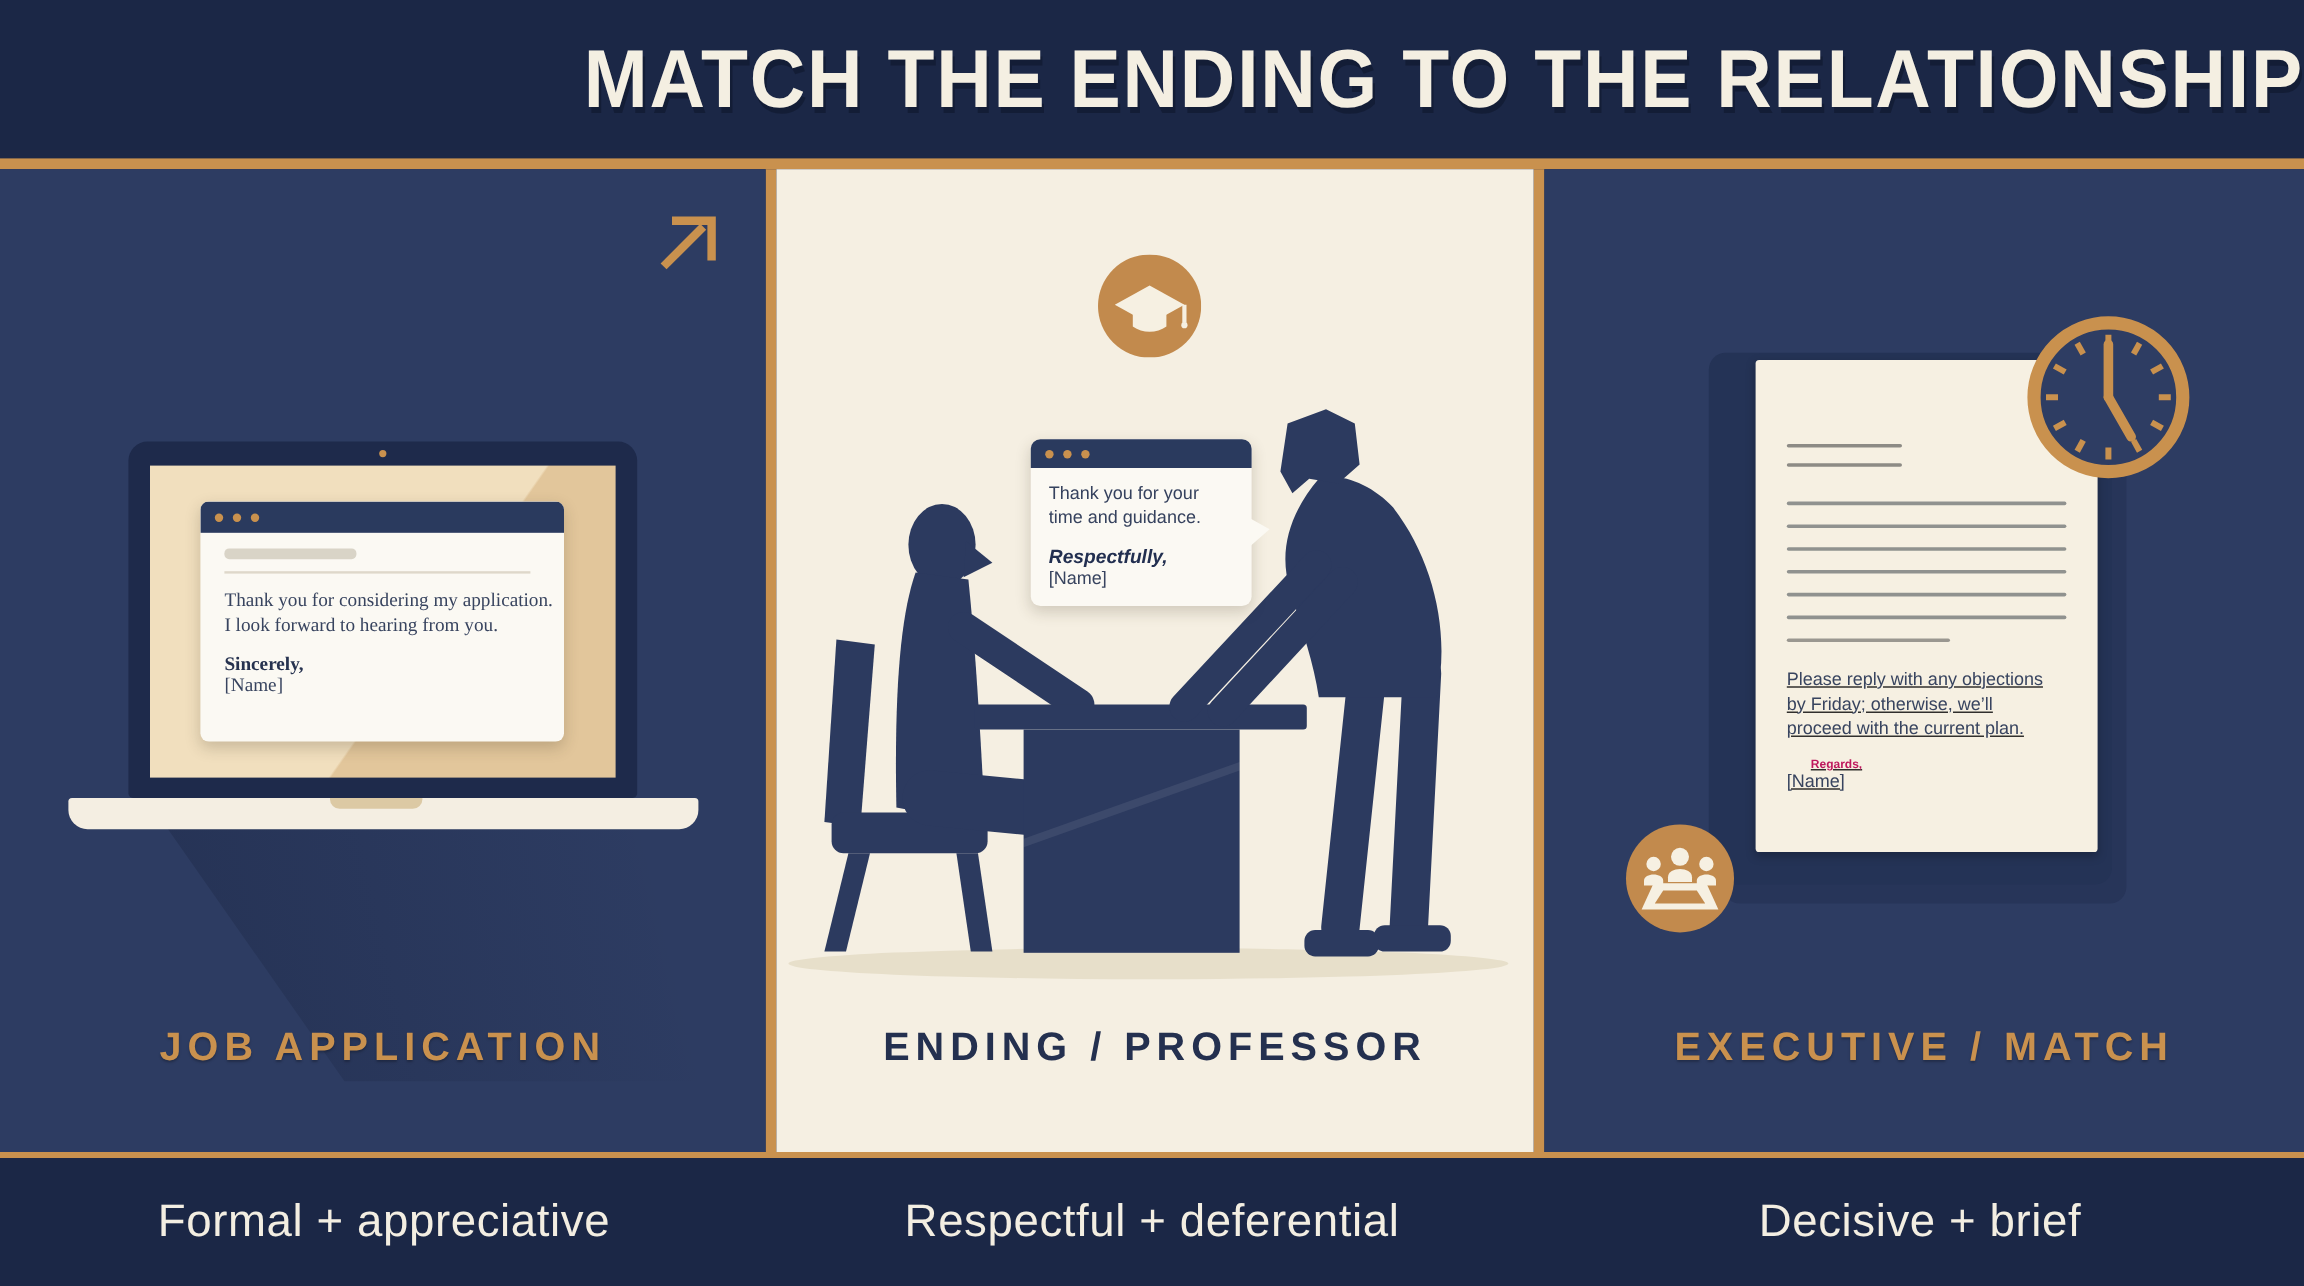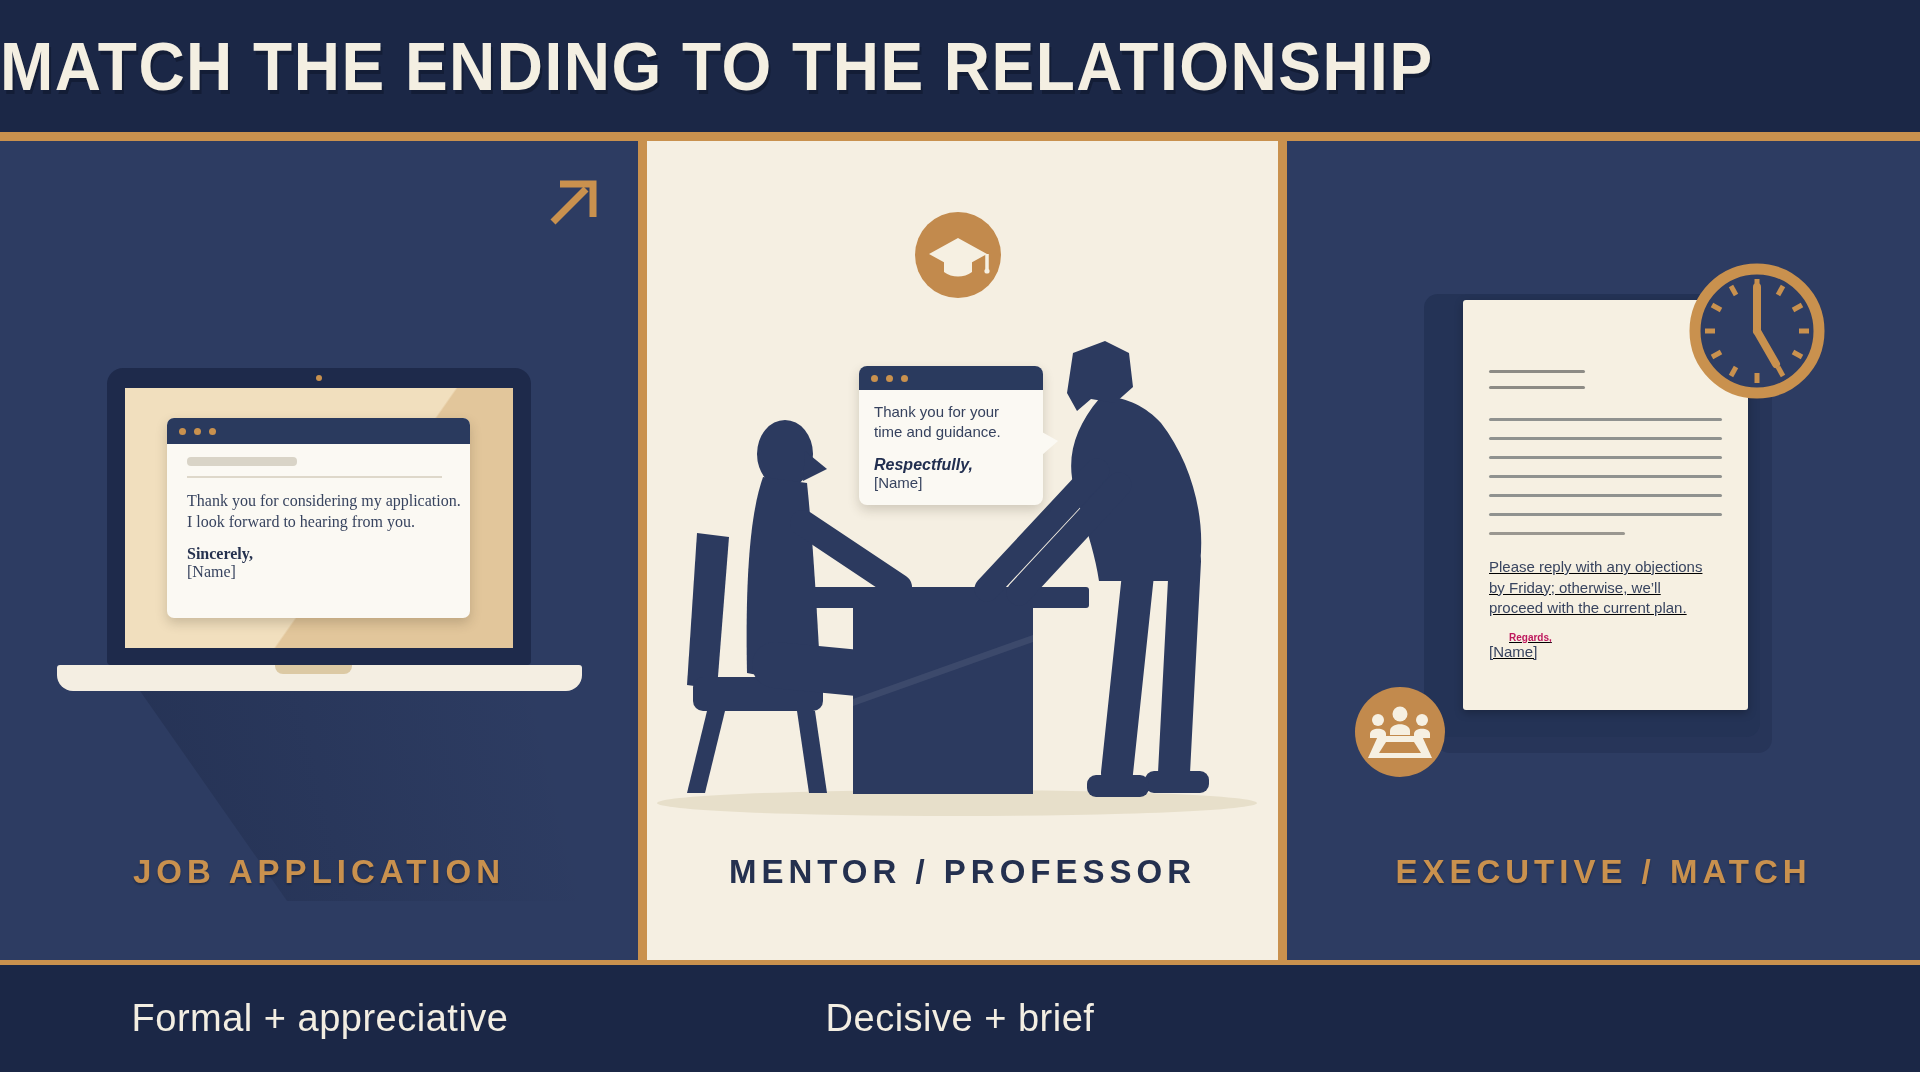--- a/index.html
+++ b/index.html
@@ -2,21 +2,21 @@
 <html><head>
 <meta charset="utf-8">
 <style>
   * { margin:0; padding:0; box-sizing:border-box; }
   html,body { background:#1b2746; }
   body { font-family:"Liberation Sans", sans-serif; }
   .stage { position:relative; width:1920px; height:1072px; overflow:hidden; background:#1b2746; }
 
   
   .topbar { position:absolute; left:0; top:0; width:1920px; height:132px; background:#1b2746;
-            display:flex; align-items:center; justify-content:flex-start; }
+            display:flex; align-items:center; justify-content:flex-end; }
   .title { color:#f4efe2; font-size:64px; font-weight:800; letter-spacing:1.5px;
            transform:scaleY(1.07); text-shadow:2px 4px 0 rgba(11,17,35,.45); white-space:nowrap; }
   .gold-line-top { position:absolute; left:0; top:132px; width:1920px; height:9px; background:#c9914e; }
 
   
   .panels { position:absolute; left:0; top:141px; width:1920px; height:819px; display:flex; }
   .panel { position:relative; height:819px; }
   .panel-left  { width:638px; background:#2d3c62; }
   .gold-divider { width:9px; height:819px; background:#c9914e; }
   .panel-middle { width:631px; background:#f5efe2; }
@@ -194,21 +194,21 @@
           <span class="window-dot"></span>
         </div>
         <div class="bubble-body">
           <div class="bubble-text">Thank you for your time and guidance.</div>
           <div class="bubble-closing">Respectfully,</div>
           <div class="bubble-name">[Name]</div>
         </div>
         <div class="bubble-tail"></div>
       </div>
 
-      <div class="section-label label-navy">MENTOR / PROFESSOR</div>
+      <div class="section-label label-navy">ENDING / PROFESSOR</div>
     </section>
 
     <div class="gold-divider"></div>
 
     <section class="panel panel-right">
 
       <div class="tablet"></div>
 
       <div class="document">
         <div class="line line-short"></div>
@@ -264,17 +264,20 @@
       <div class="section-label label-gold">EXECUTIVE / MATCH</div>
     </section>
   </div>
 
   <div class="gold-line-bottom"></div>
   <div class="bottombar">
     <div class="caption-cell">
       <span class="caption">Formal + appreciative</span>
     </div>
     <div class="caption-cell">
+      <span class="caption">Respectful + deferential</span>
+    </div>
+    <div class="caption-cell">
       <span class="caption">Decisive + brief</span>
     </div>
   </div>
 
 </div>
 
 </body></html>

